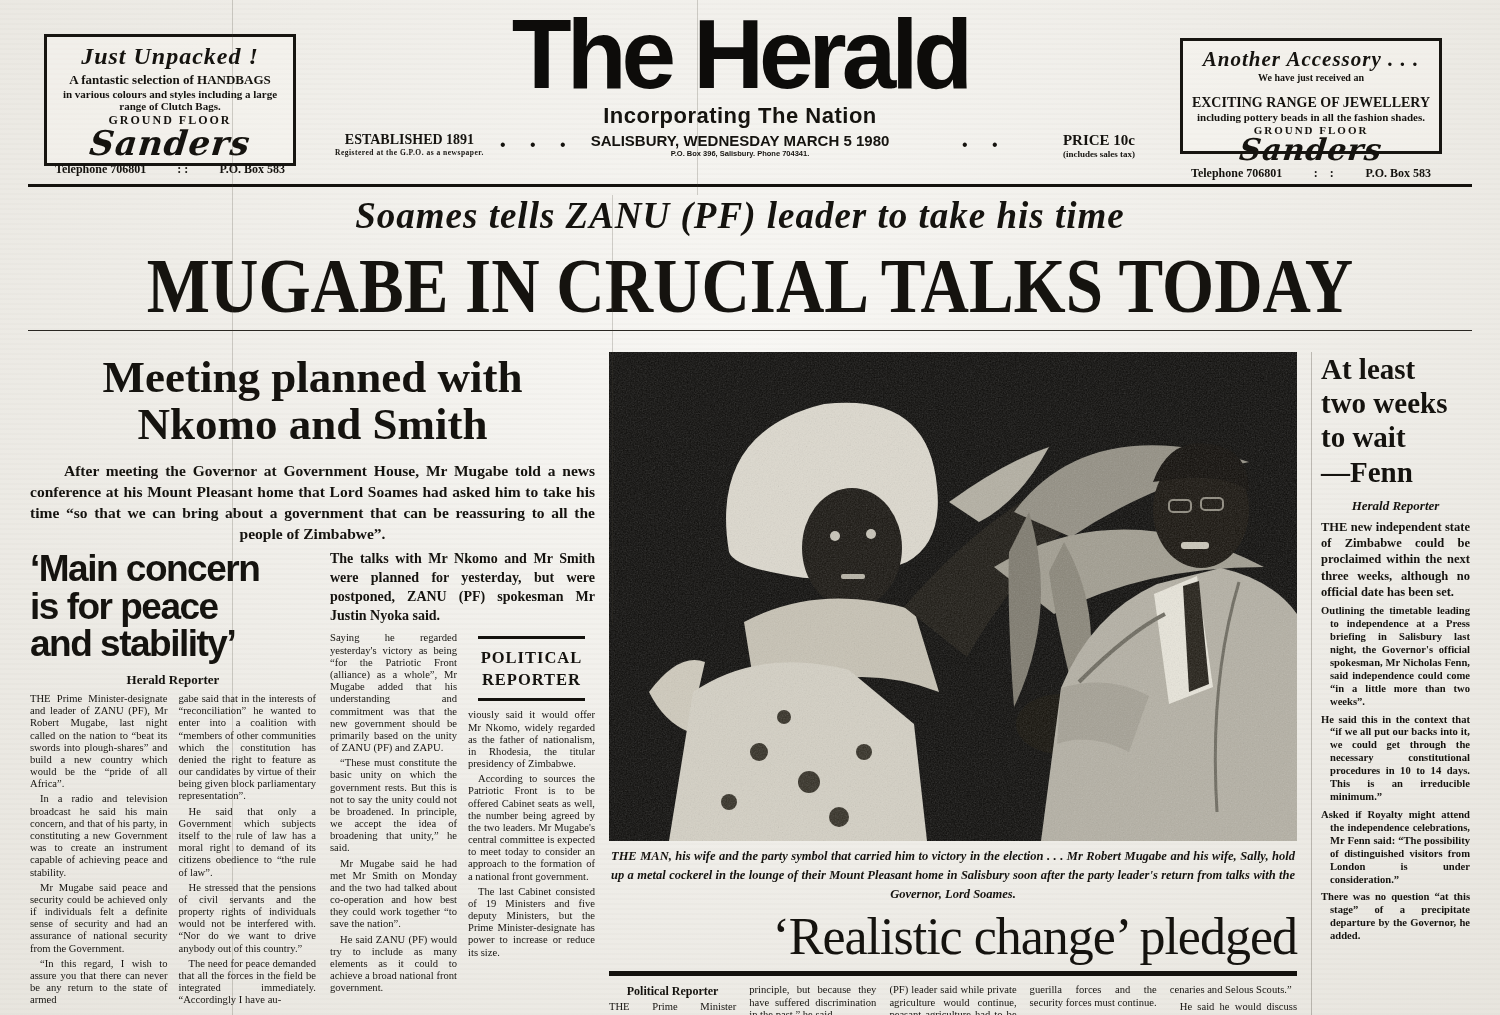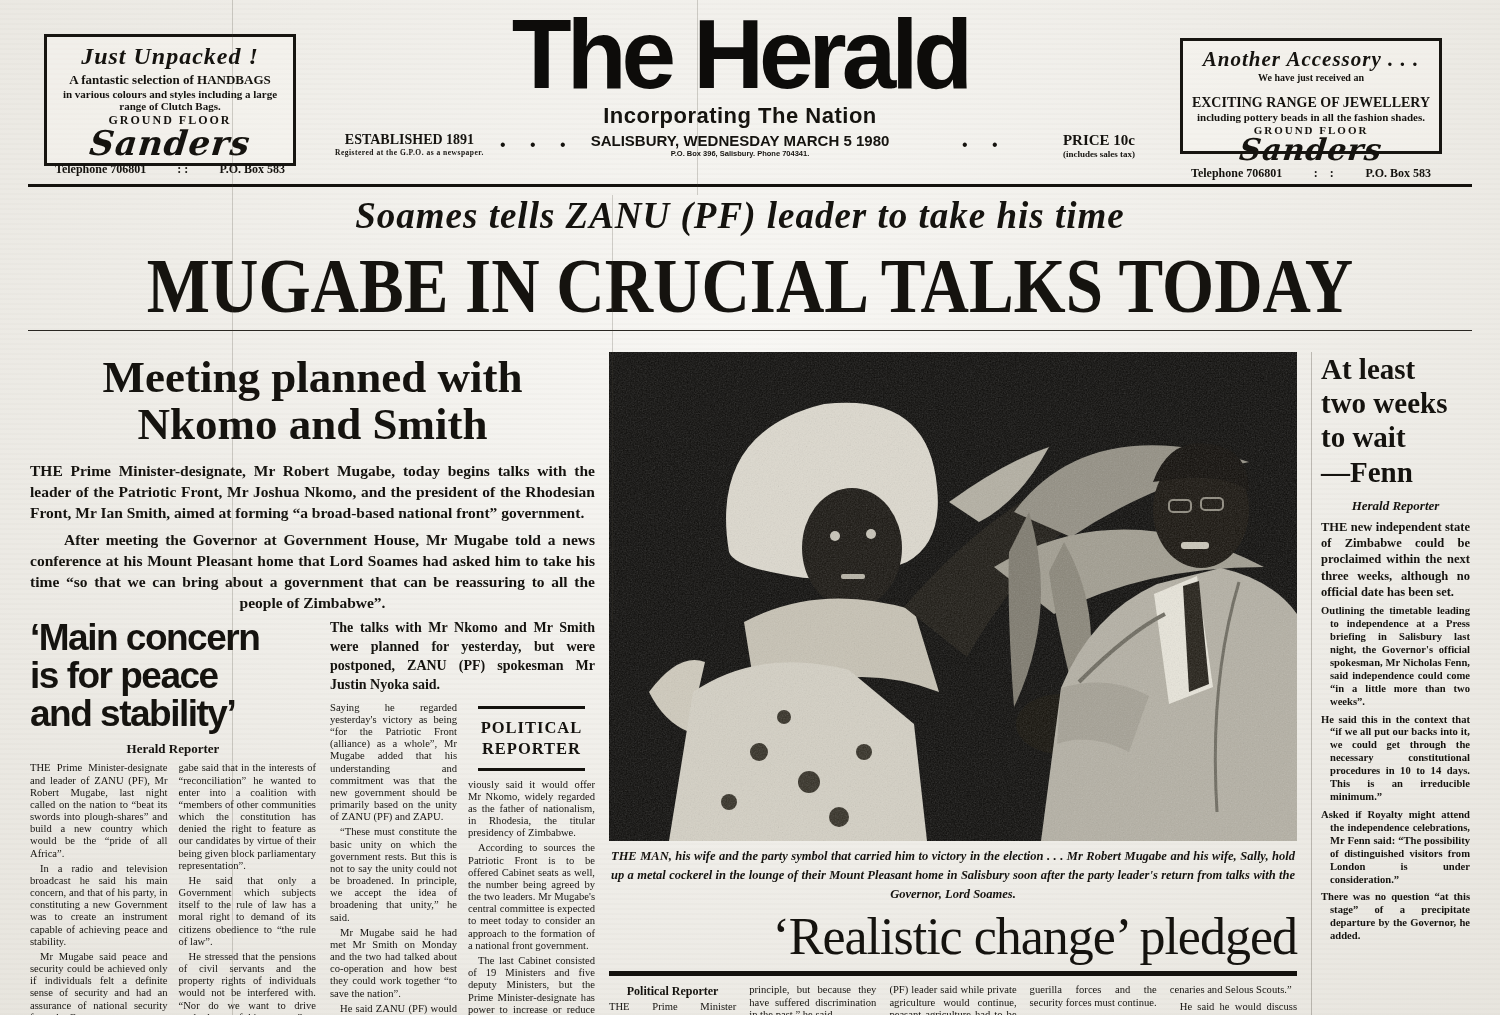--- a/index.html
+++ b/index.html
@@ -154,21 +154,20 @@
   <h1 class="banner">MUGABE IN CRUCIAL TALKS TODAY</h1>
   <div class="rule-thin"></div>
 
   <main class="grid">
 
     <section class="left-sec">
       <h2 class="meeting-head">
         <span>Meeting planned with</span><br>
         <span>Nkomo and Smith</span>
       </h2>
-      <p class="lead-para">THE Prime Minister-designate, Mr Robert Mugabe, today begins talks with the leader of the Patriotic Front, Mr Joshua Nkomo, and the president of the Rhodesian Front, Mr Ian Smith, aimed at forming “a broad-based national front” government.</p>
       <p class="lead-para ind">After meeting the Governor at Government House, Mr Mugabe told a news conference at his Mount Pleasant home that Lord Soames had asked him to take his time “so that we can bring about a government that can be reassuring to all the people of Zimbabwe”.</p>
 
       <div class="left-bottom">
 
         <article class="concern">
           <h3 class="concern-head">
             <span>‘Main concern</span><br>
             <span>is for peace</span><br>
             <span>and stability’</span>
           </h3>

